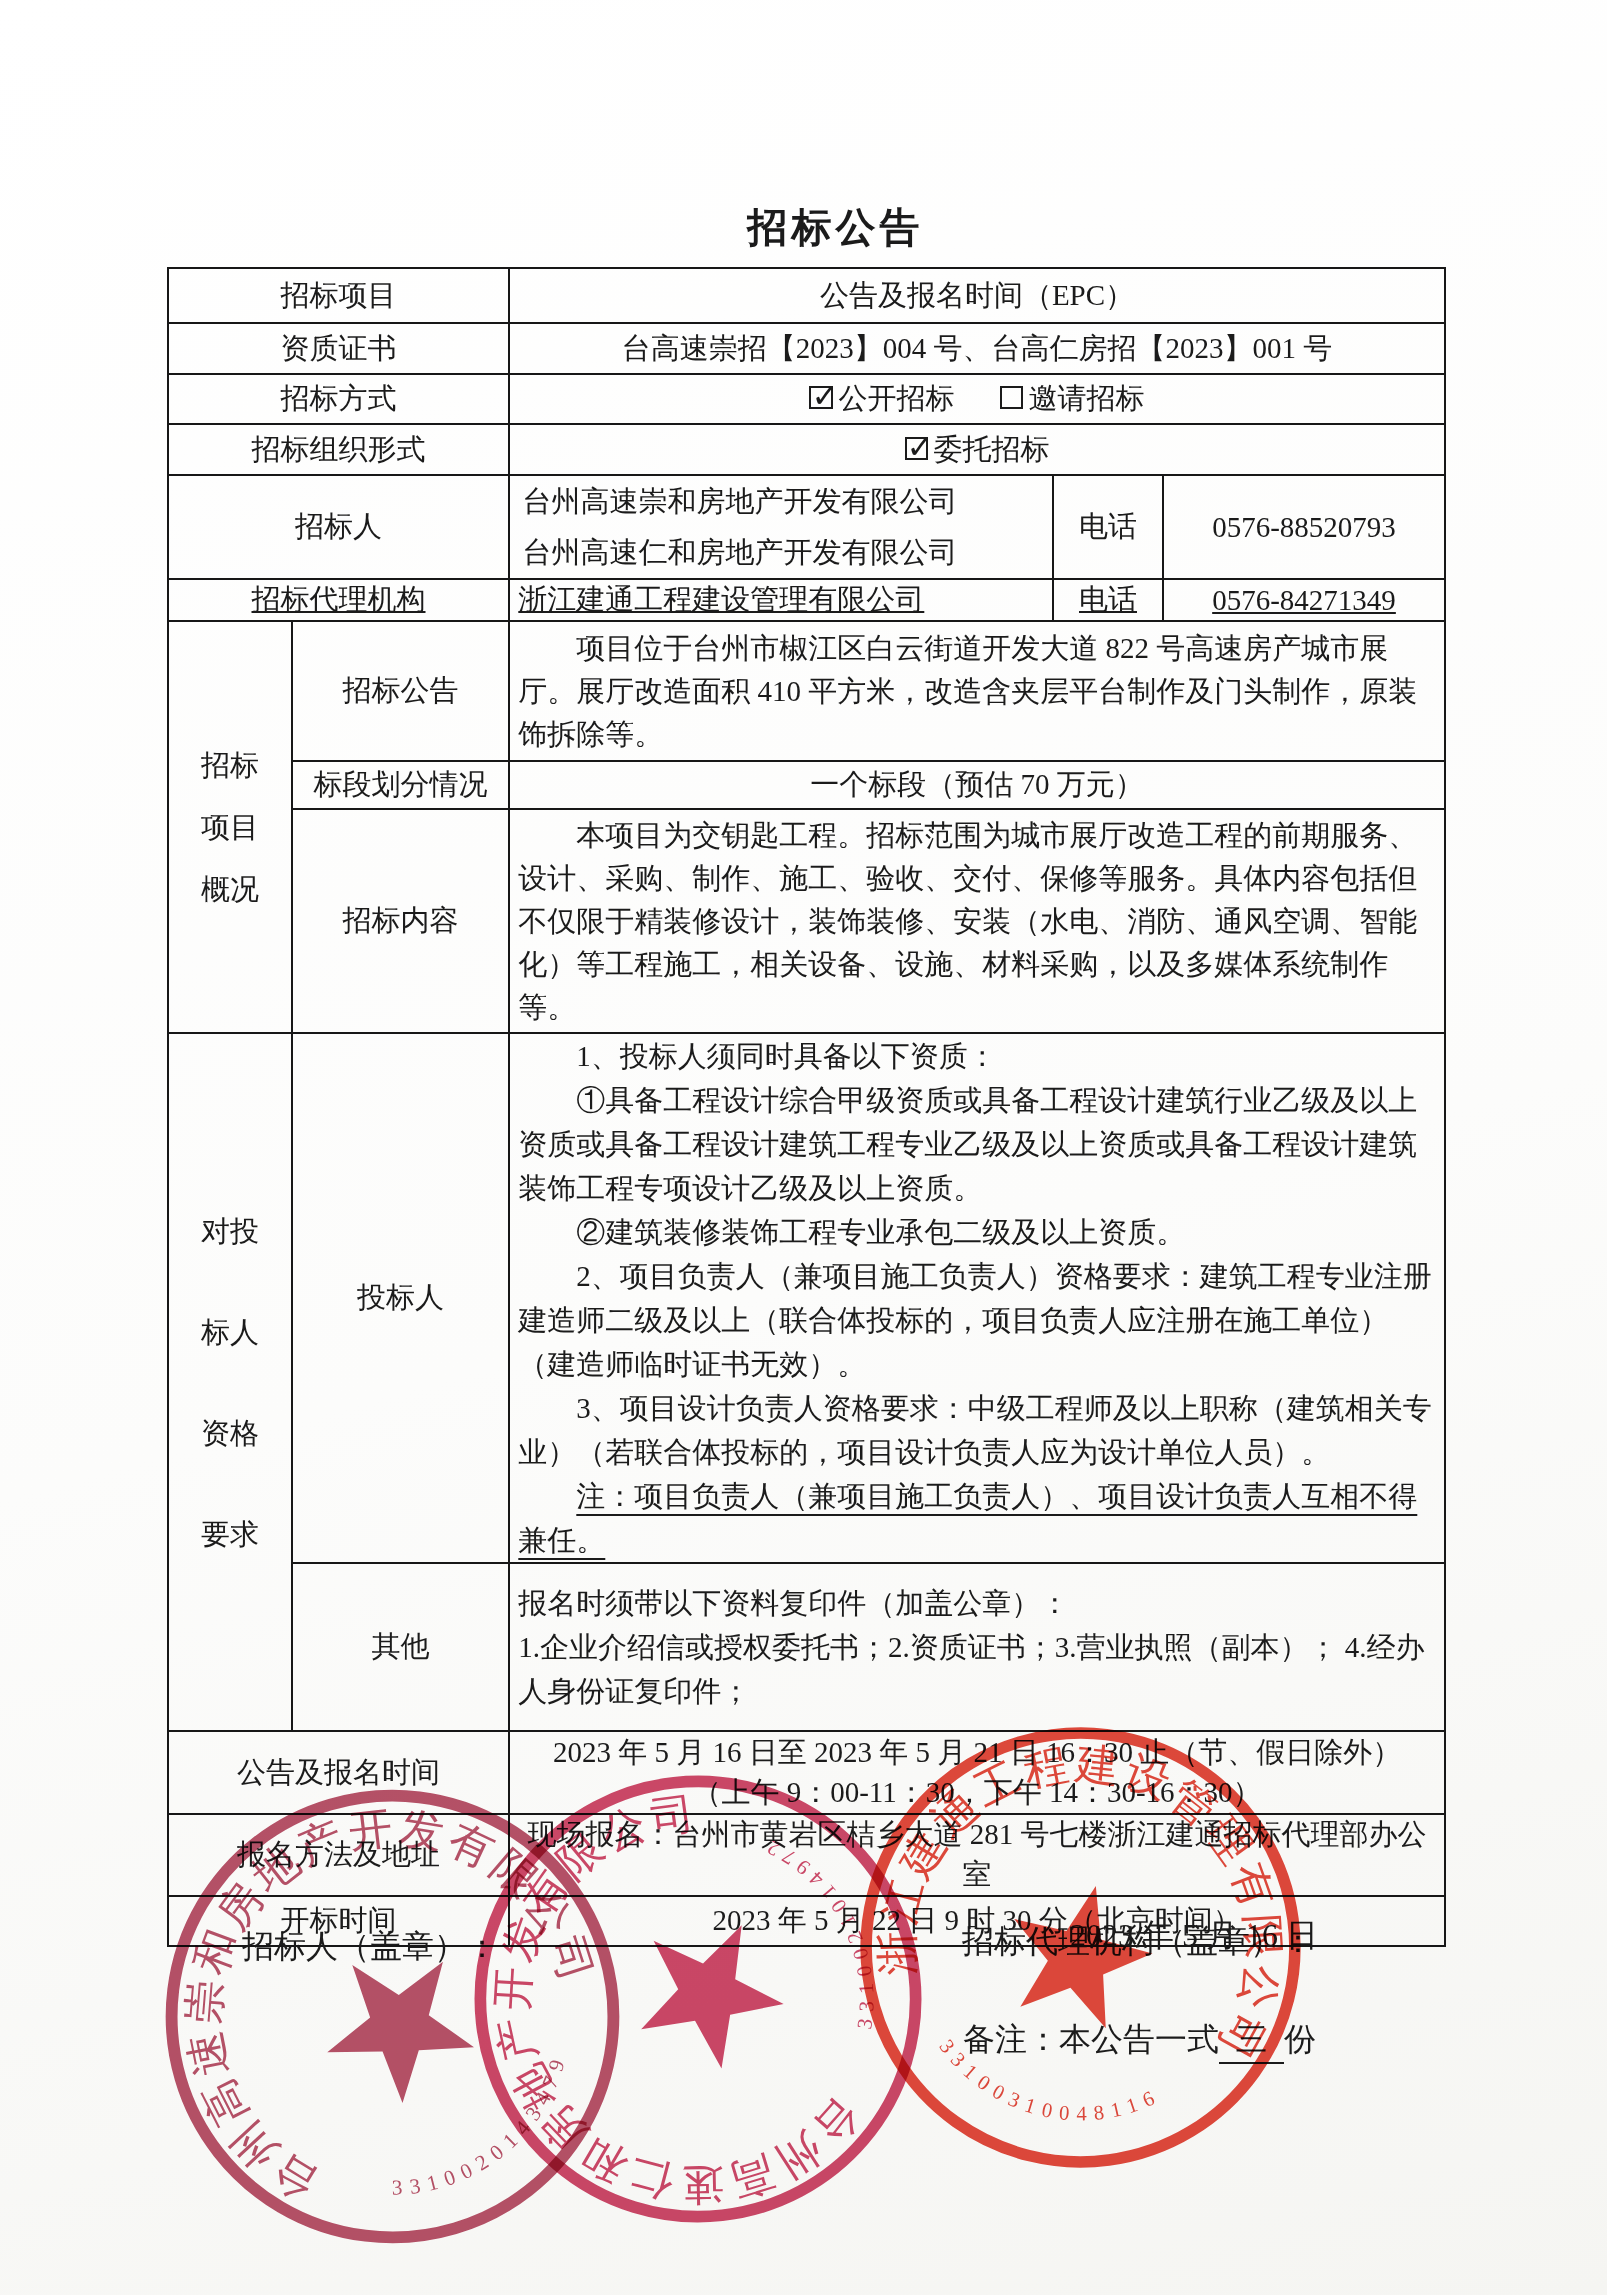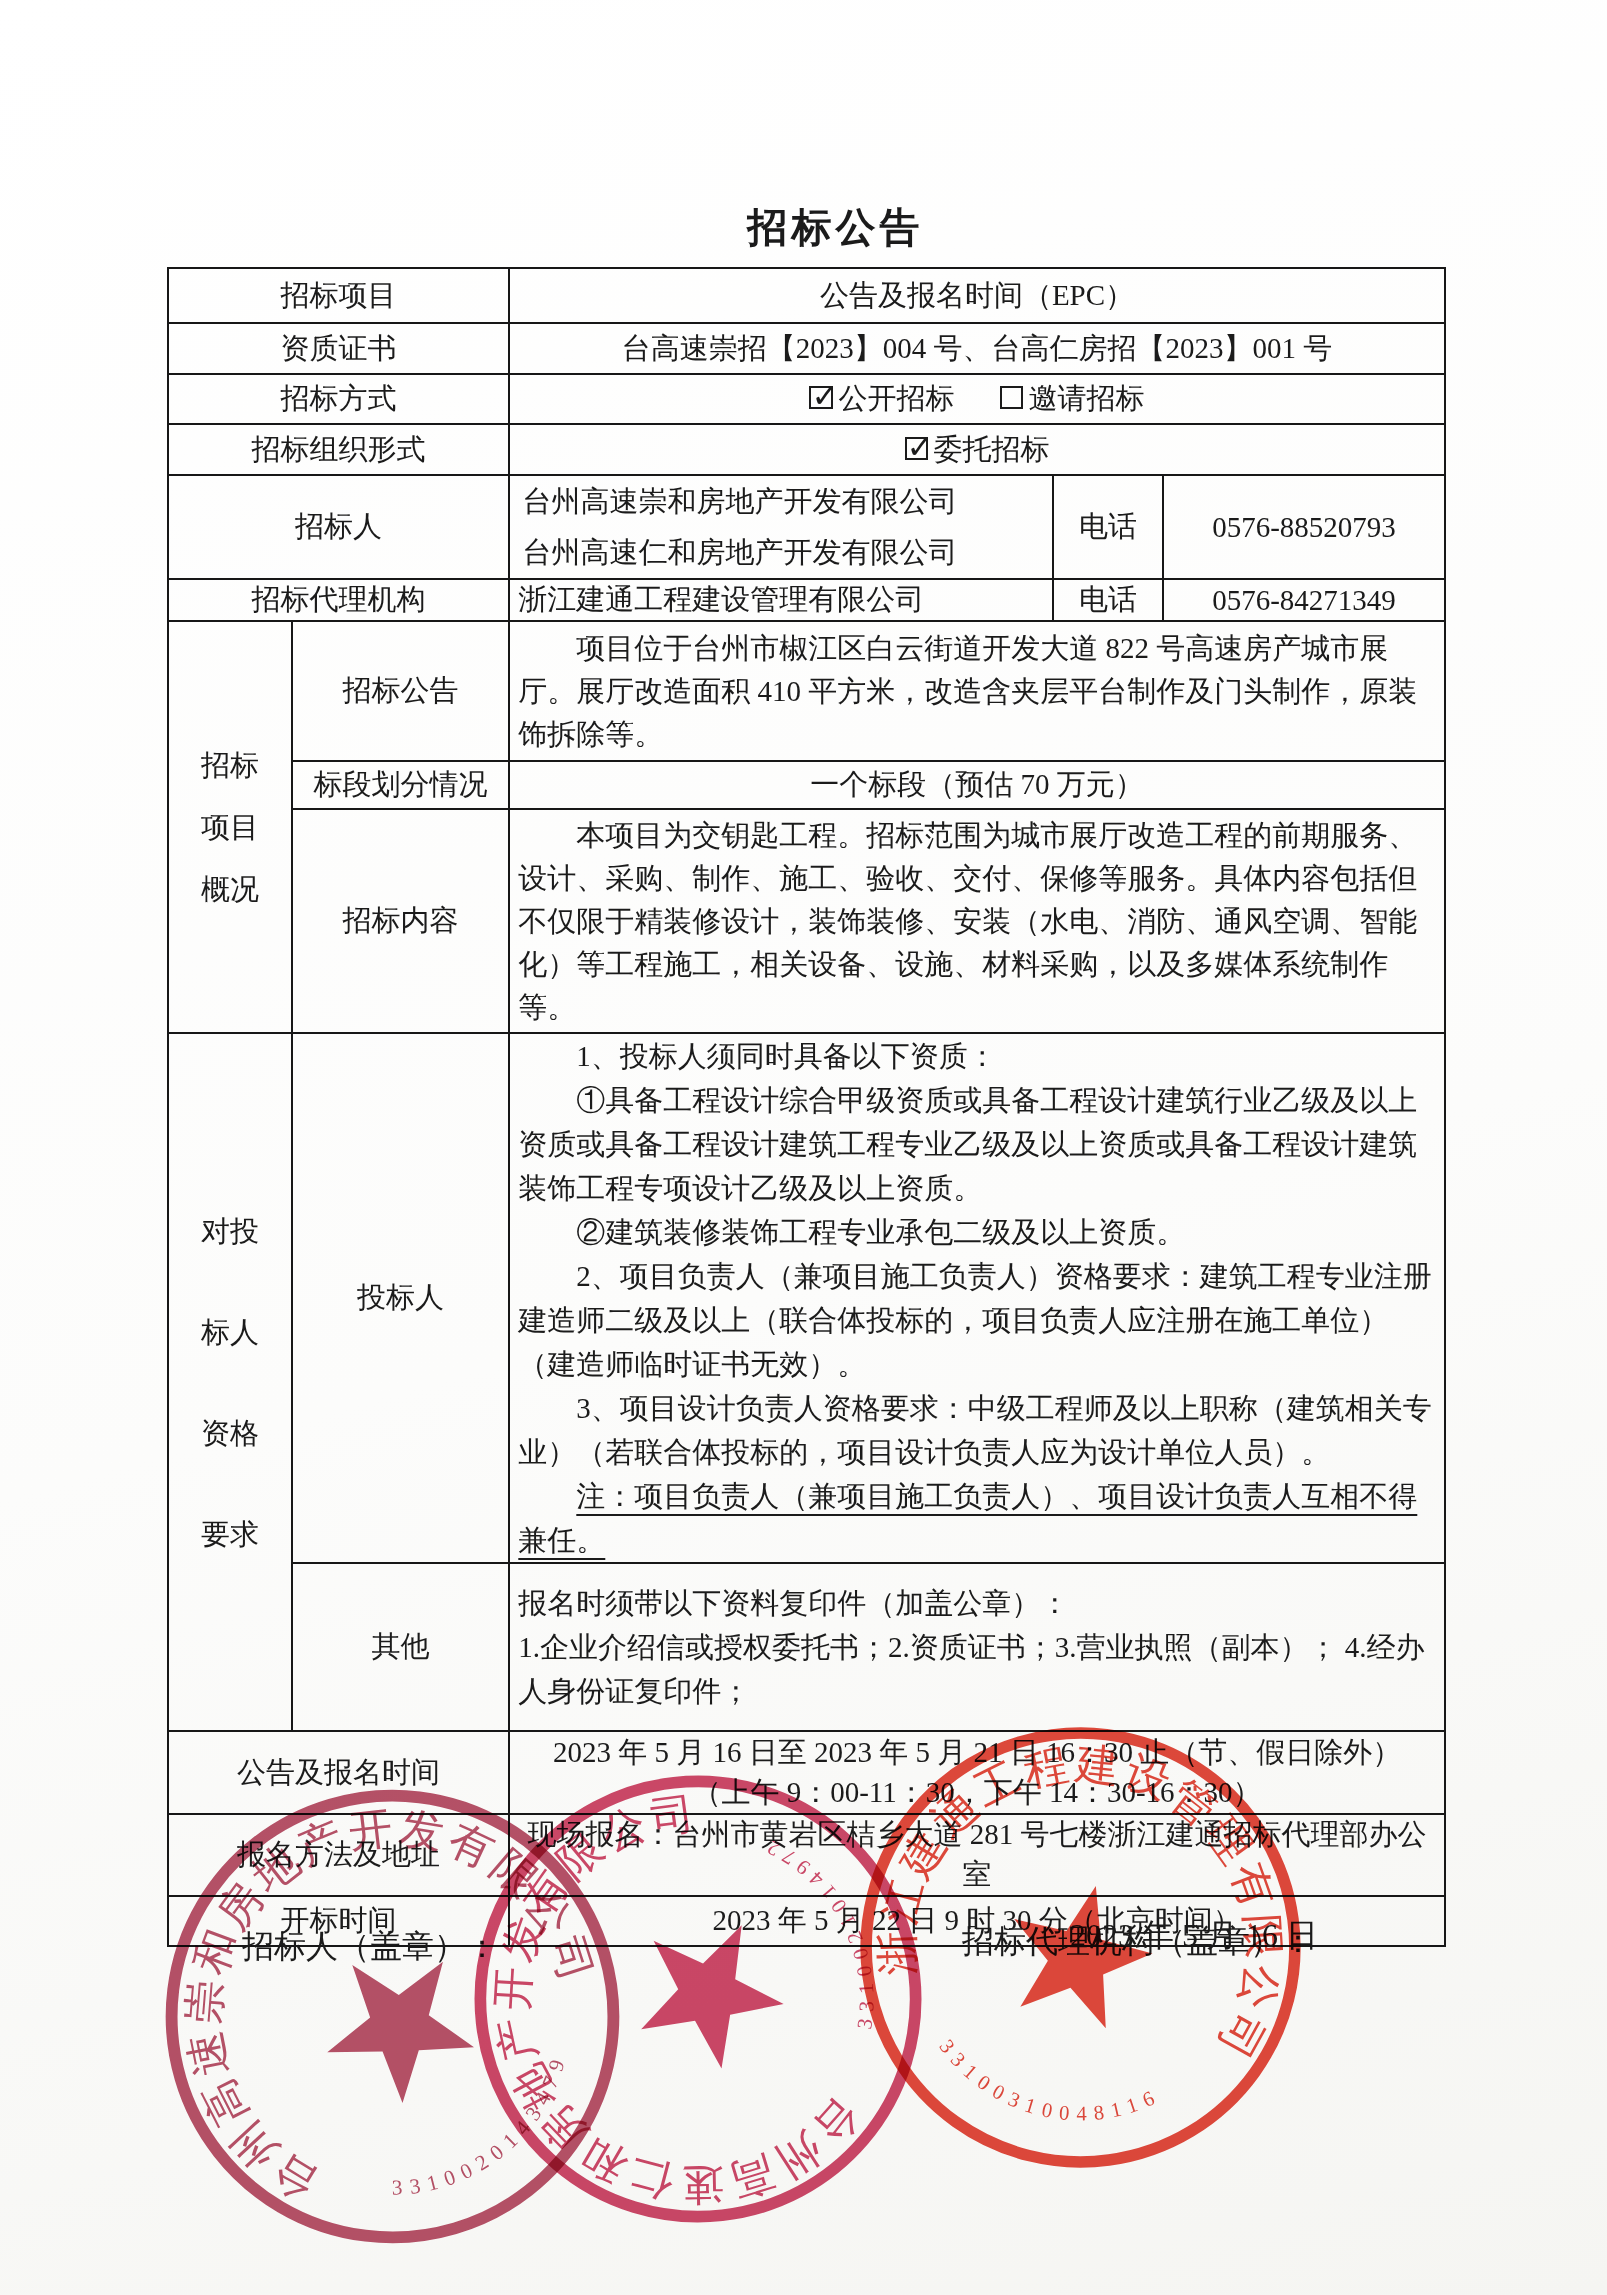--- a/index.html
+++ b/index.html
@@ -15,21 +15,21 @@
   }
   table.doc{
     position:absolute; left:167px; top:267px; width:1276px;
     border-collapse:collapse; table-layout:fixed; font-size:29px;
   }
   table.doc td{
     border:2.1px solid #171717; padding:0 8.3px; vertical-align:middle;
     overflow:hidden;
   }
   tr.r1{height:55px;} tr.r2{height:51px;} tr.r3{height:50px;} tr.r4{height:51px;}
-  tr.r5{height:80px;} tr.r6{height:30px;}
+  tr.r5{height:80px;} tr.r6{height:30px;text-decoration:underline;}
   tr.ov1{height:140px;} tr.ov2{height:48px;} tr.ov3{height:224px;}
   tr.q1{height:528px;} tr.q2{height:168px;}
   tr.b1{height:83px;} tr.b2{height:47px;} tr.b3{height:50px;}
   .lab{text-align:center; padding:0 2.8px;}
   .center{text-align:center;}
   .companies div{line-height:51px; padding-left:4.1px;}
   .para p{margin:0; line-height:44px; text-indent:2em; text-align:left;}
   .para p.no-indent{text-indent:0;}
   .tight p{line-height:43px;}
   .ul{text-decoration:underline; text-decoration-thickness:2.1px; text-underline-offset:8.3px;}
@@ -174,20 +174,23 @@
       <tr class="b3">
         <td colspan="2" class="lab">开标时间</td>
         <td colspan="3" class="center">2023 年 5 月 22 日 9 时 30 分（北京时间）</td>
       </tr>
     </tbody>
   </table>
 
   <div class="footer-text f-tenderer">招标人（盖章）：</div>
   <div class="footer-text f-agency">招标代理机构（盖章）：</div>
   <div class="footer-text f-date">2023 年 5 月 16 日</div>
+  <div class="footer-text f-note">
+    <span>备注：本公告一式</span><span class="note-count">三</span><span>份</span>
+  </div>
 
   <div class="stamp" style="left:155px; top:1779px; width:475px; height:475px; transform:rotate(-38deg);">
     <svg viewBox="0 0 400 400">
       <defs>
         <path id="arc-top-1" d="M 80.4,283.8 A 146,146 0 1 1 319.6,283.8" fill="none"></path>
         <path id="arc-bot-1" d="M 93.9,306.1 A 150,150 0 0 0 306.1,306.1" fill="none"></path>
       </defs>
       <circle cx="200" cy="200" r="186" fill="none" stroke-width="10" stroke="#ad3550"></circle>
       <polygon points="200,145 215.3,189 261.8,189.9 224.7,218 238.2,262.6 200,236 161.8,262.6 175.3,218 138.2,189.9 184.7,189" fill="#ad3550"></polygon>
       <text font-size="37" letter-spacing="1" fill="#ad3550">

